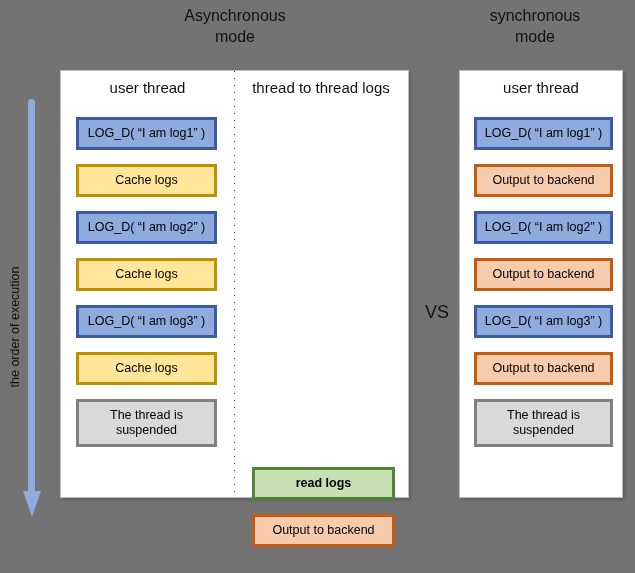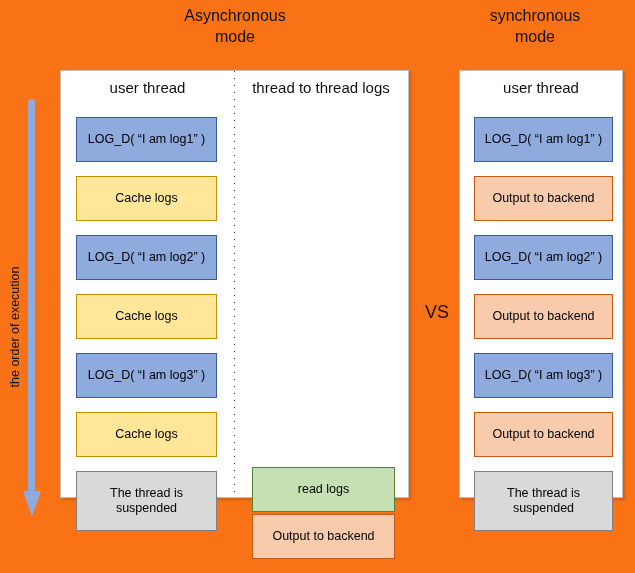--- a/index.html
+++ b/index.html
@@ -1,17 +1,17 @@
 <!DOCTYPE html>
 <html><head>
 <meta charset="utf-8">
 <style>
   html,body{margin:0;padding:0;background:#fff;}
   .stage{
-    position:relative;width:635px;height:573px;background:#f97316;overflow:hidden;
+    position:relative;width:635px;height:573px;background:#737373;overflow:hidden;
     font-family:"Liberation Sans",sans-serif;color:#1f1f1f;
   }
   .title{
     position:absolute;top:5px;width:200px;text-align:center;
     font-size:16px;line-height:21px;color:#111;
   }
   .panel{
     position:absolute;top:70px;height:428px;background:#fff;
     border:1px solid #bfbfbf;box-shadow:2px 2px 3px rgba(0,0,0,0.18);
     box-sizing:border-box;
@@ -27,24 +27,24 @@
   }
   .hdr-async-user{left:0;width:173px;}
   .hdr-async-output{left:173px;width:174px;}
   .hdr-sync-user{left:0;right:0;}
   .box-col{
     position:absolute;display:flex;flex-direction:column;gap:14px;
   }
   .col-async{left:15px;top:46px;width:141px;}
   .col-sync{left:14px;top:46px;width:139px;}
   .box{
-    min-height:33px;box-sizing:border-box;border:1px solid #8b5cf6;
+    min-height:33px;box-sizing:border-box;border:3px solid #8b5cf6;
     display:flex;align-items:center;justify-content:center;
     font-size:12.5px;line-height:15px;text-align:center;color:#000;
-    white-space:pre-line;padding:14px 3px;
+    white-space:pre-line;padding:6px 3px;
   }
   .abs-box{position:absolute;left:191px;width:143px;}
   .read-box{top:396px;}
   .out-box{top:443px;}
   .vs{
     position:absolute;left:399px;top:302px;width:50px;text-align:right;
     font-size:18px;color:#111;
   }
   .axis-label{
     position:absolute;left:15px;top:327px;white-space:nowrap;
@@ -89,21 +89,21 @@
       <div class="box" style="background-color: rgb(143, 170, 220); border-color: rgb(59, 91, 165);">LOG_D( “I am log1” )</div>
       <div class="box" style="background-color: rgb(255, 230, 153); border-color: rgb(191, 144, 0);">Cache logs</div>
       <div class="box" style="background-color: rgb(143, 170, 220); border-color: rgb(59, 91, 165);">LOG_D( “I am log2” )</div>
       <div class="box" style="background-color: rgb(255, 230, 153); border-color: rgb(191, 144, 0);">Cache logs</div>
       <div class="box" style="background-color: rgb(143, 170, 220); border-color: rgb(59, 91, 165);">LOG_D( “I am log3” )</div>
       <div class="box" style="background-color: rgb(255, 230, 153); border-color: rgb(191, 144, 0);">Cache logs</div>
       <div class="box" style="background-color: rgb(217, 217, 217); border-color: rgb(128, 128, 128);">The thread is
 suspended</div>
     </div>
 
-    <div class="box abs-box read-box" style="background-color: rgb(198, 224, 180); border-color: rgb(83, 129, 53);">read logs</div>
+    <div class="box abs-box read-box" style="background-color: rgb(198, 224, 180); border-color: rgb(83, 129, 53); font-weight: bold;">read logs</div>
     <div class="box abs-box out-box" style="background-color: rgb(248, 203, 173); border-color: rgb(197, 90, 17);">Output to backend</div>
   </div>
 
   <div class="vs">VS</div>
 
   <div class="panel panel-sync">
     <div class="col-header hdr-sync-user">user thread</div>
 
     <div class="box-col col-sync">
       <div class="box" style="background-color: rgb(143, 170, 220); border-color: rgb(59, 91, 165);">LOG_D( “I am log1” )</div>

